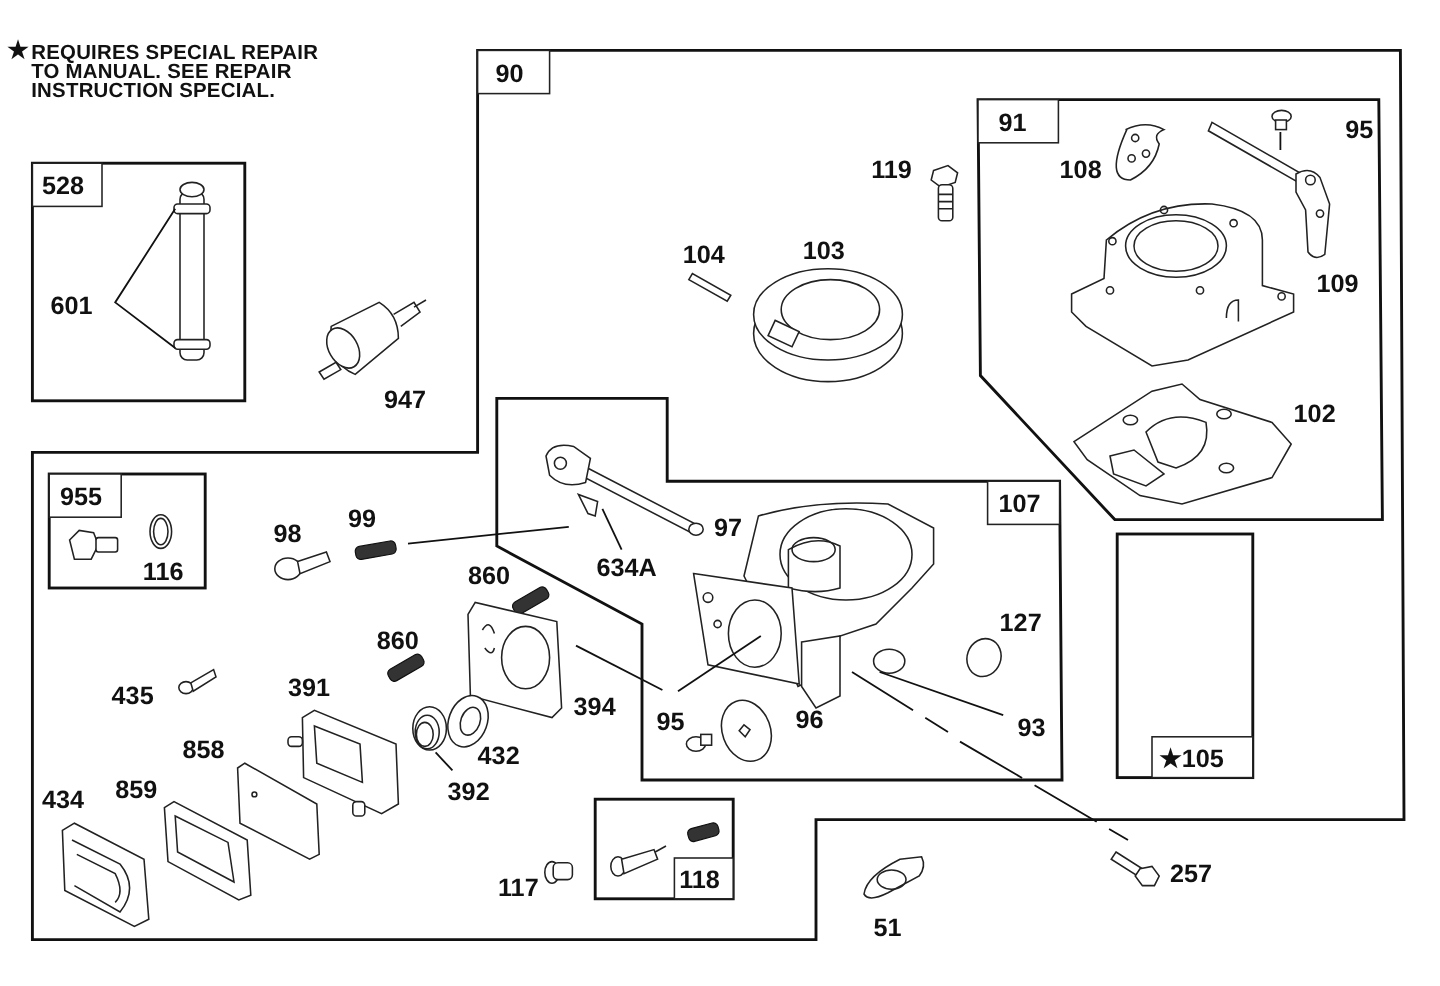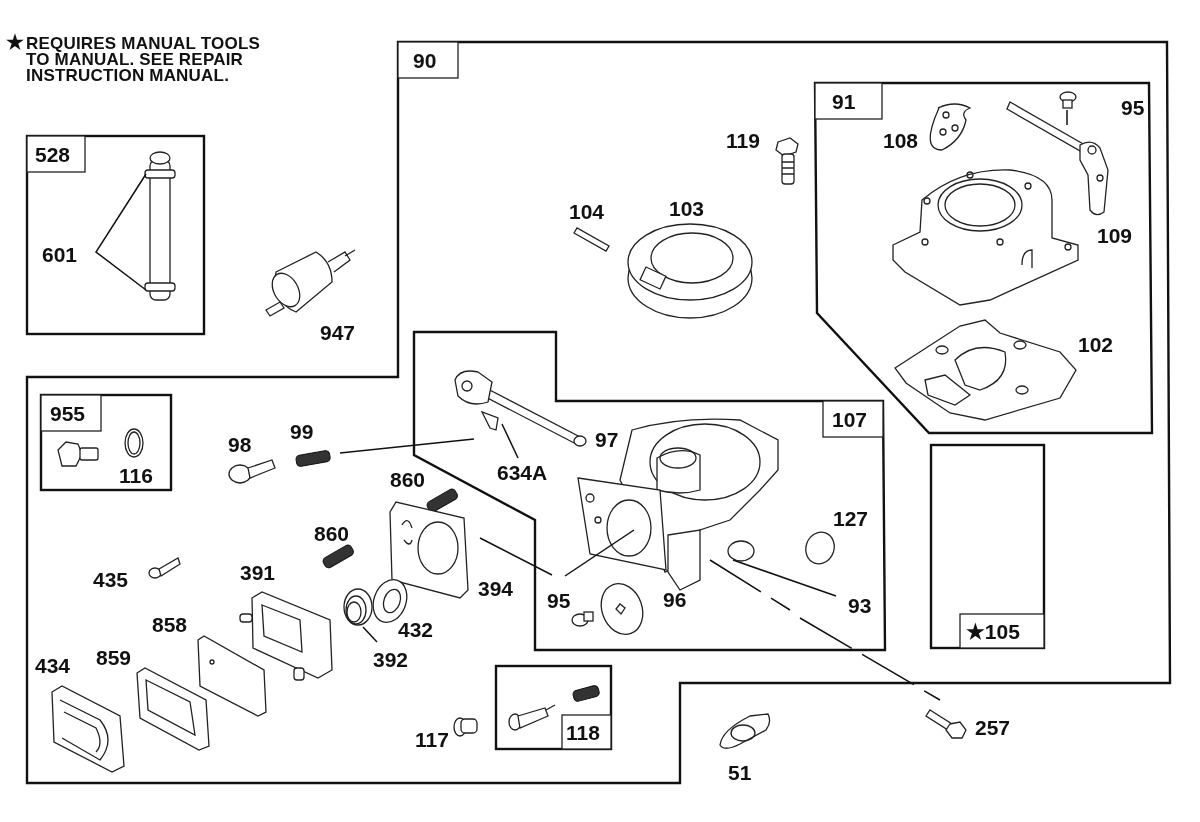--- a/index.html
+++ b/index.html
@@ -16,23 +16,23 @@
   .frame { fill:none; stroke:#111; stroke-width:2.4; }
   .lead { fill:none; stroke:#111; stroke-width:1.5; }
   .spring { fill:#333; stroke:#111; stroke-width:1; }
 </style>
 </head>
 <body>
 
 <div class="note">
   <span class="star">★</span>
   <div class="lines">
-    <div>REQUIRES MANUAL TOOLS</div>
+    <div>REQUIRES SPECIAL REPAIR</div>
     <div>TO MANUAL.  SEE REPAIR</div>
-    <div>INSTRUCTION MANUAL.</div>
+    <div>INSTRUCTION SPECIAL.</div>
   </div>
 </div>
 
 <svg id="diagram" width="1200" height="822" viewBox="0 0 1200 822">
 
   <path class="frame" d="M398,42 L1167,42 L1170,683 L680,683 L680,783 L27,783 L27,377 L398,377 Z"></path>
   <rect class="part-f" x="398" y="42" width="60" height="36"></rect>
   <text class="boxlbl" x="413" y="68">90</text>
 
   <rect class="frame" x="27" y="136" width="177" height="198"></rect>

